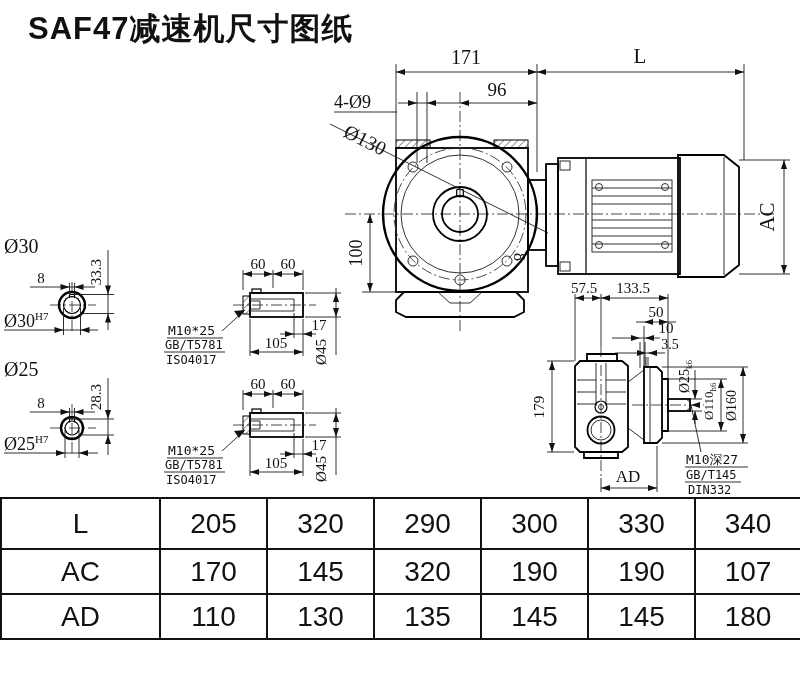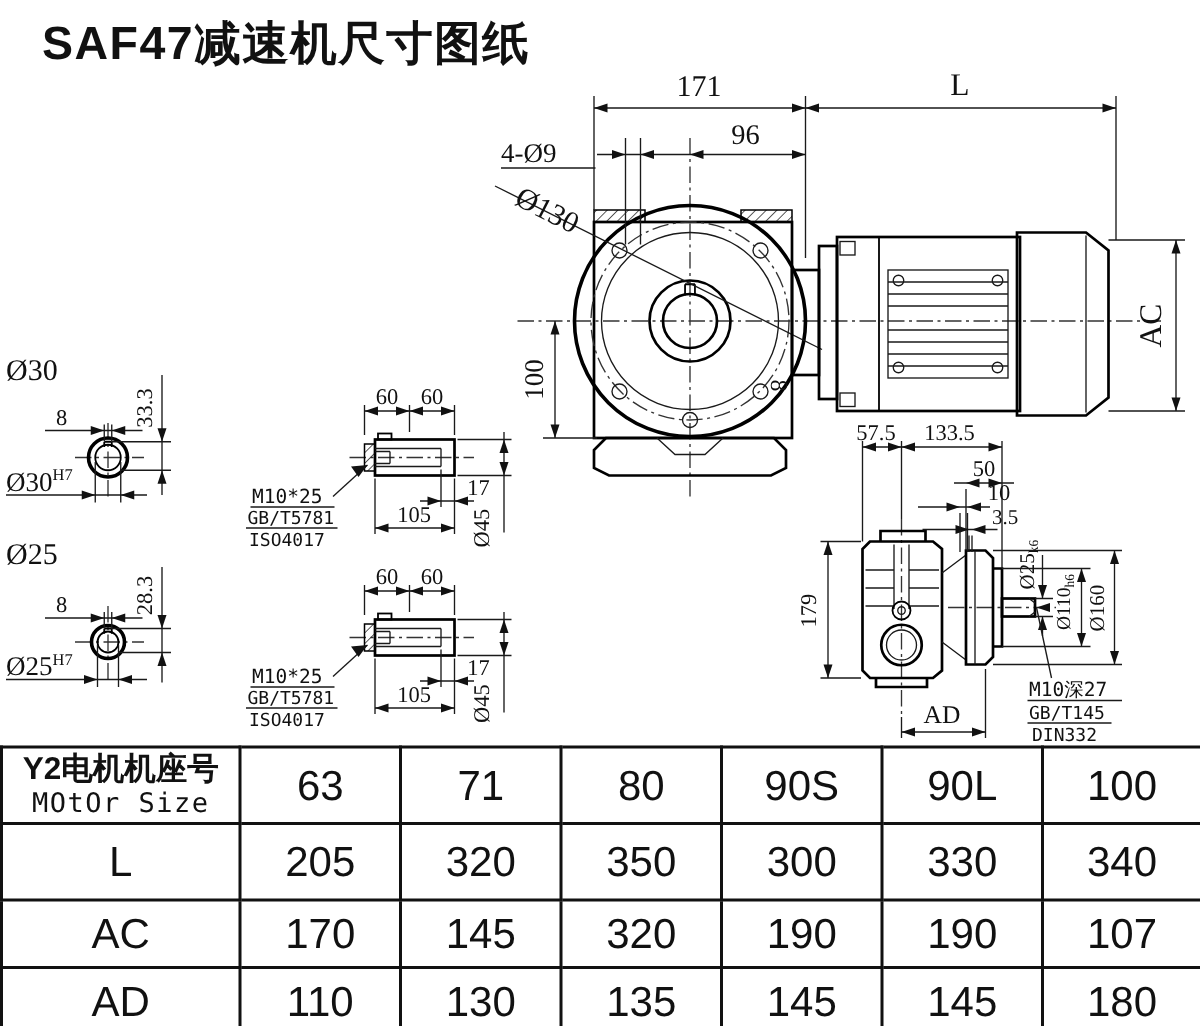--- a/index.html
+++ b/index.html
@@ -1,17 +1,17 @@
 <!DOCTYPE html>
 <html><head>
 <meta charset="utf-8">
 <style>
   html,body{margin:0;padding:0;background:#fff;}
   .page{position:relative;width:800px;height:684px;background:#fff;overflow:hidden;
-        font-family:"Liberation Sans",sans-serif;}
+        font-family:"Liberation Sans",sans-serif;border-radius:22px;}
   .title{position:absolute;left:28px;top:8px;font-size:31px;font-weight:bold;color:#111;
          letter-spacing:1px;white-space:nowrap;}
   .brand{position:absolute;left:28px;top:58px;padding:1px 9px 2px 9px;
          border:3px solid #5a3434;box-shadow:inset 0 0 0 2px #ffffff,inset 0 0 0 3px #5a3434;
          color:#2222bb;font-family:"Liberation Serif",serif;font-size:23px;font-weight:600;
          letter-spacing:1px;background:#fff;}
   svg.draw{position:absolute;left:0;top:0;}
   .ol{stroke:#000;stroke-width:1.8;fill:none}
   .ol2{stroke:#000;stroke-width:2.4;fill:none}
   .olt{stroke:#000;stroke-width:1.2;fill:none}
@@ -296,37 +296,25 @@
     <colgroup>
         <col style="width:159px">
         <col style="width:107px">
         <col style="width:107px">
         <col style="width:107px">
         <col style="width:107px">
         <col style="width:107px">
         <col style="width:106px">
       </colgroup>
     <tbody>
-        <tr class="rh">
-      <td class="hd">
-        <div class="cn">Y2电机机座号</div>
-        <div class="en">MOtOr Size</div>
-      </td>
-      <td>63</td>
-      <td>71</td>
-      <td>80</td>
-      <td>90S</td>
-      <td>90L</td>
-      <td>100</td>
-    </tr>
     <tr class="rh">
       <td class="rowlab">L</td>
       <td>205</td>
       <td>320</td>
-      <td>350</td>
+      <td>290</td>
       <td>300</td>
       <td>330</td>
       <td>340</td>
     </tr>
     <tr class="rd">
       <td class="rowlab">AC</td>
       <td>170</td>
       <td>145</td>
       <td>320</td>
       <td>190</td>

